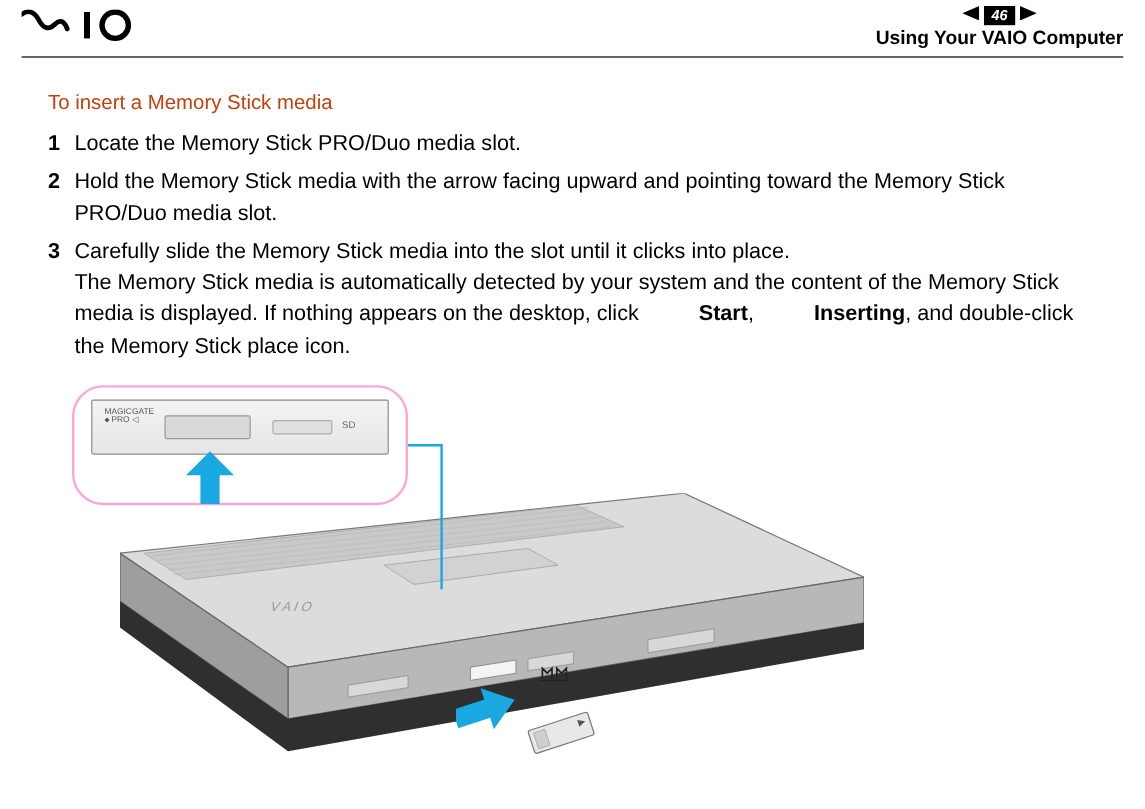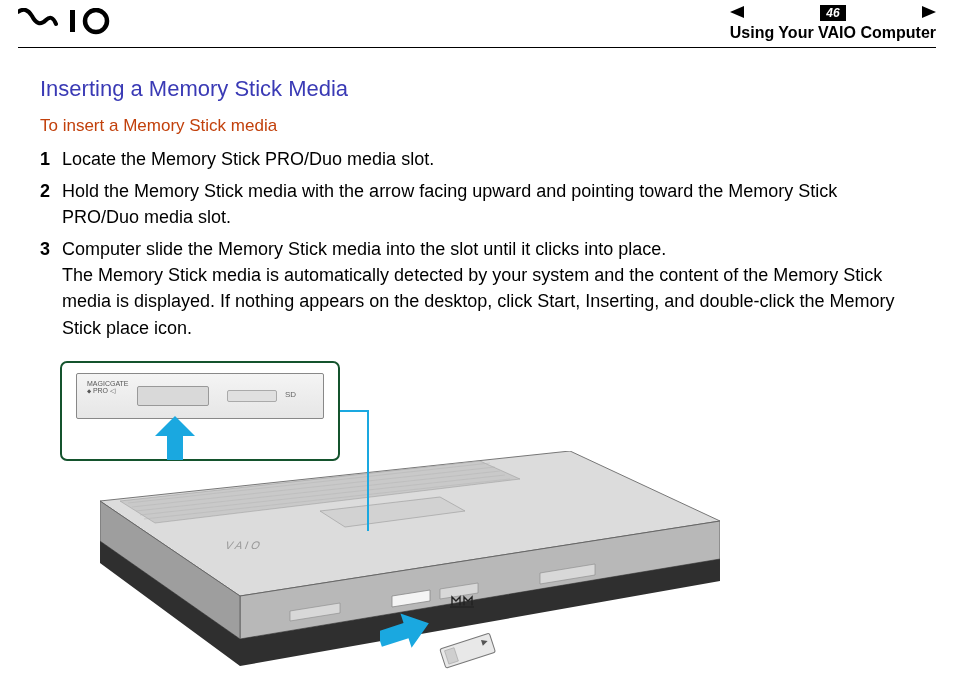--- a/index.html
+++ b/index.html
@@ -30,21 +30,21 @@
   .logo svg { display:block; }
   .header-right {
     position: absolute;
     right: 0;
     top: 4px;
     text-align: right;
   }
   .page-nav {
     display: flex;
     align-items: center;
-    justify-content: space-between;
+    justify-content: center;
     gap: 4px;
     margin-bottom: 2px;
   }
   .nav-arrow {
     display:inline-block;
   }
   .page-num {
     color: #fff;
     background: #000;
     font-size: 12px;
@@ -83,37 +83,37 @@
     padding-left: 22px;
     margin-bottom: 6px;
   }
   ol.steps > li::before {
     content: counter(step);
     position: absolute;
     left: 0;
     top: 0;
     font-weight: bold;
   }
-  .bold { font-weight: normal; }
+  .bold { font-weight: bold; margin-left: 45px; }
   .figure {
     margin-top: 20px;
     margin-left: 20px;
     position: relative;
     width: 700px;
     height: 360px;
   }
   
   .callout {
     position: absolute;
     left: 0;
     top: 0;
     width: 280px;
     height: 100px;
-    border: 2px solid #14532d;
-    border-radius: 7px;
+    border: 2px solid #f9a8d4;
+    border-radius: 26px;
     background: #fff;
     z-index: 3;
   }
   .slot-panel {
     position: absolute;
     left: 14px; right: 14px;
     top: 10px;
     height: 46px;
     border: 1px solid #888;
     border-radius: 2px;
@@ -210,32 +210,31 @@
         <svg width="14" height="12">
             <polygon points="0,0 0,12 14,6" fill="#000"></polygon>
           </svg>
       </span>
     </div>
     <div class="section-label">Using Your VAIO Computer</div>
   </div>
 </div>
 
 <div class="content">
-  <h1 class="title">Inserting a Memory Stick Media</h1>
   <h2 class="subtitle">To insert a Memory Stick media</h2>
 
   <ol class="steps">
     <li>
       <span>Locate the Memory Stick PRO/Duo media slot.</span>
     </li>
     <li>
       <span>Hold the Memory Stick media with the arrow facing upward and pointing toward the Memory Stick PRO/Duo media slot.</span>
     </li>
     <li>
-      <span>Computer slide the Memory Stick media into the slot until it clicks into place.</span><br>
+      <span>Carefully slide the Memory Stick media into the slot until it clicks into place.</span><br>
       <span>The Memory Stick media is automatically detected by your system and the content of the Memory Stick media is displayed. If nothing appears on the desktop, click </span><span class="bold">Start</span><span>, </span><span class="bold">Inserting</span><span>, and double-click the Memory Stick place icon.</span>
     </li>
   </ol>
 
   <div class="figure">
 
     <div class="callout">
       <div class="slot-panel">
         <div class="slot-label-left">
           <span>MAGICGATE</span><br>

